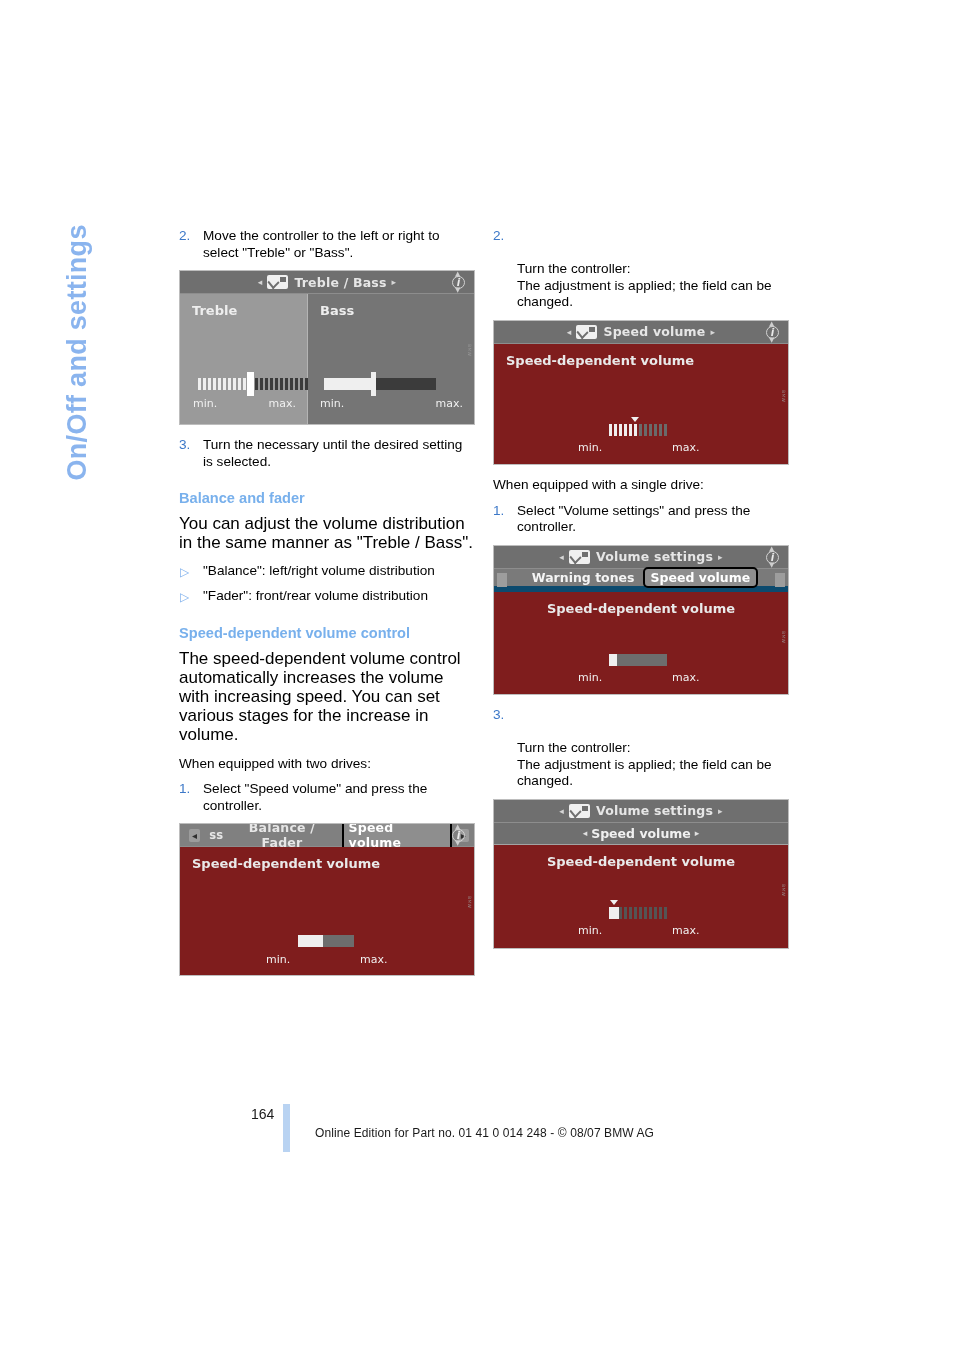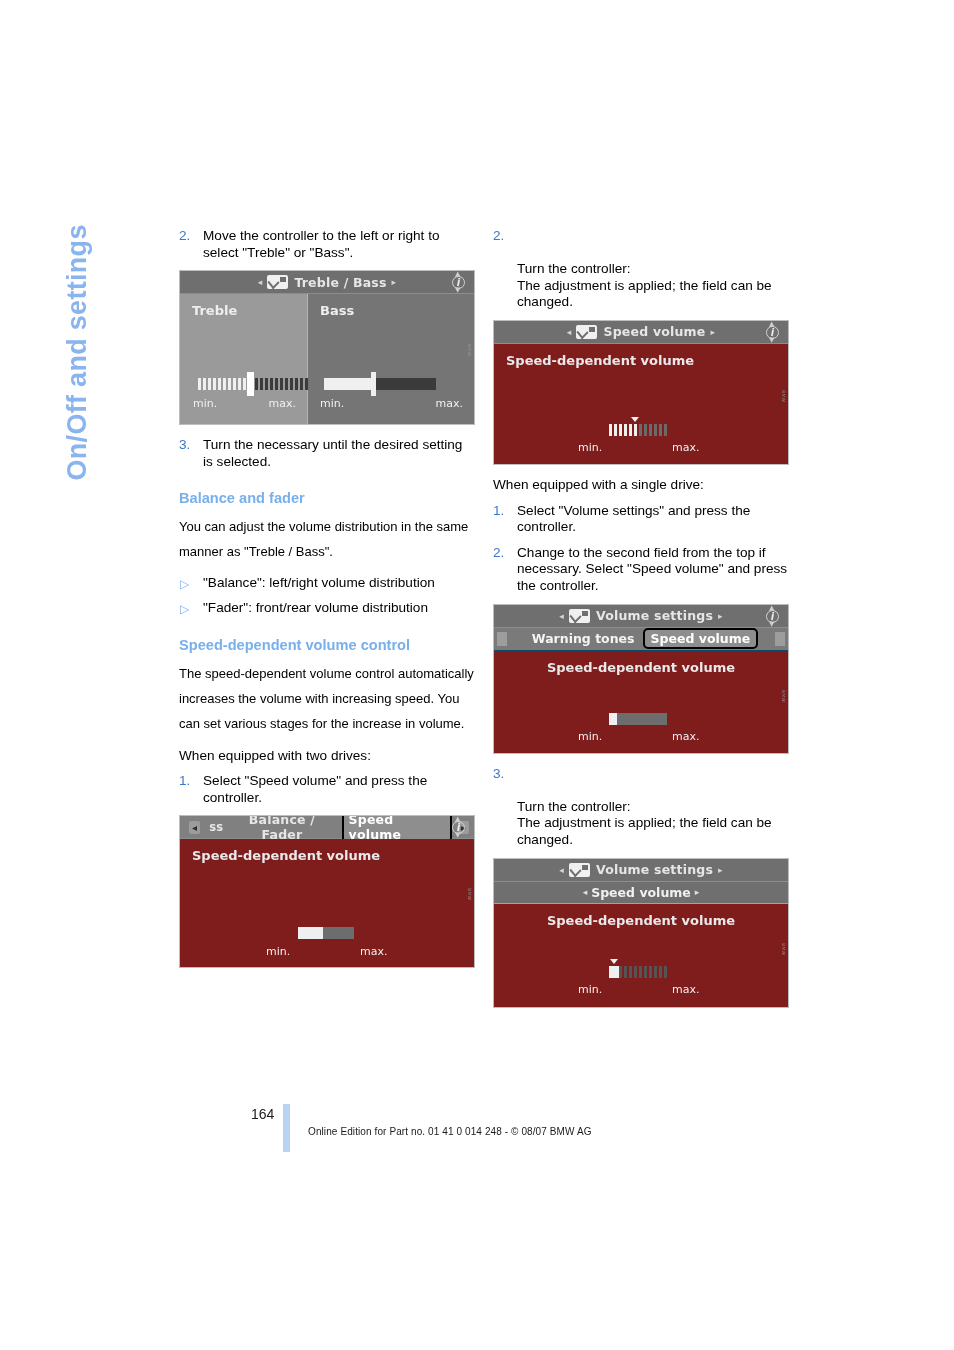--- a/index.html
+++ b/index.html
@@ -81,21 +81,21 @@
   }
 
   h3.sub {
     margin: 19px 0 7px 0;
     font-size: 14.6px;
     font-weight: bold;
     color: #78b0ec;
     line-height: 18px;
   }
 
-  .plain { margin: 0 0 11px 0; font-size: 13px; line-height: 25px; }
+  .plain { margin: 0 0 11px 0; font-size: 17px; line-height: 19px; }
   .lead  { margin: 12px 0 9px 0; font-size: 13.6px; line-height: 16.6px; }
 
   
   .screen {
     position: relative;
     background: #9a9a9a;
     border: 1px solid #bdbdbd;
     margin: 7px 0 12px 0;
     overflow: hidden;
     font-family: "DejaVu Sans", sans-serif;
@@ -179,21 +179,21 @@
     line-height: 5px;
   }
   .scr-head .info .chev-up { top: -2px; }
   .scr-head .info .chev-dn { bottom: -2px; }
 
   
   .scr-tabs {
     position: relative;
     height: 23px;
     background: #7a7a7a;
-    border-bottom: 1px solid #0c4a6e;
+    border-bottom: 6px solid #0c4a6e;
     display: flex;
     align-items: center;
     justify-content: center;
     color: #f2f2f2;
     font-size: 12.5px;
     font-weight: bold;
   }
   .scr-tabs .tab { padding: 0 8px; color: #f4f4f4; }
   .scr-tabs .tab.sel {
     background: #8e8e8e;
@@ -322,22 +322,22 @@
     color: #1a1a1a;
   }
   .foot-rule {
     position: absolute;
     left: 283px; top: 1104px;
     width: 7px; height: 48px;
     background: #b9d3f2;
   }
   .foot-text {
     position: absolute;
-    left: 308px; top: 1126px;
-    font-size: 10px;
+    left: 315px; top: 1126px;
+    font-size: 12px;
     color: #1a1a1a;
     letter-spacing: .1px;
   }
 </style>
 </head>
 <body>
 
 <div class="chapter-rail">
   <div class="chapter-title">On/Off and settings</div>
 </div>
@@ -496,21 +496,20 @@
 
   <div class="lead">When equipped with a single drive:</div>
 
   <div class="step">
     <span class="num">1.</span>
     <span>Select "Volume settings" and press the controller.</span>
   </div>
 
   <div class="step">
     <span class="num">2.</span>
-    <span>Change to the second field from the top if necessary. Select "Speed volume" and press the controller.</span>
   </div>
 
   <div class="screen-shell">
     <div class="screen w-right" style="height:150px;">
       <div class="scr-head">
         <span class="arrow-l">◂</span>
         <span class="cass"></span>
         <span>Volume settings</span>
         <span class="arrow-r">▸</span>
         <span class="info">

